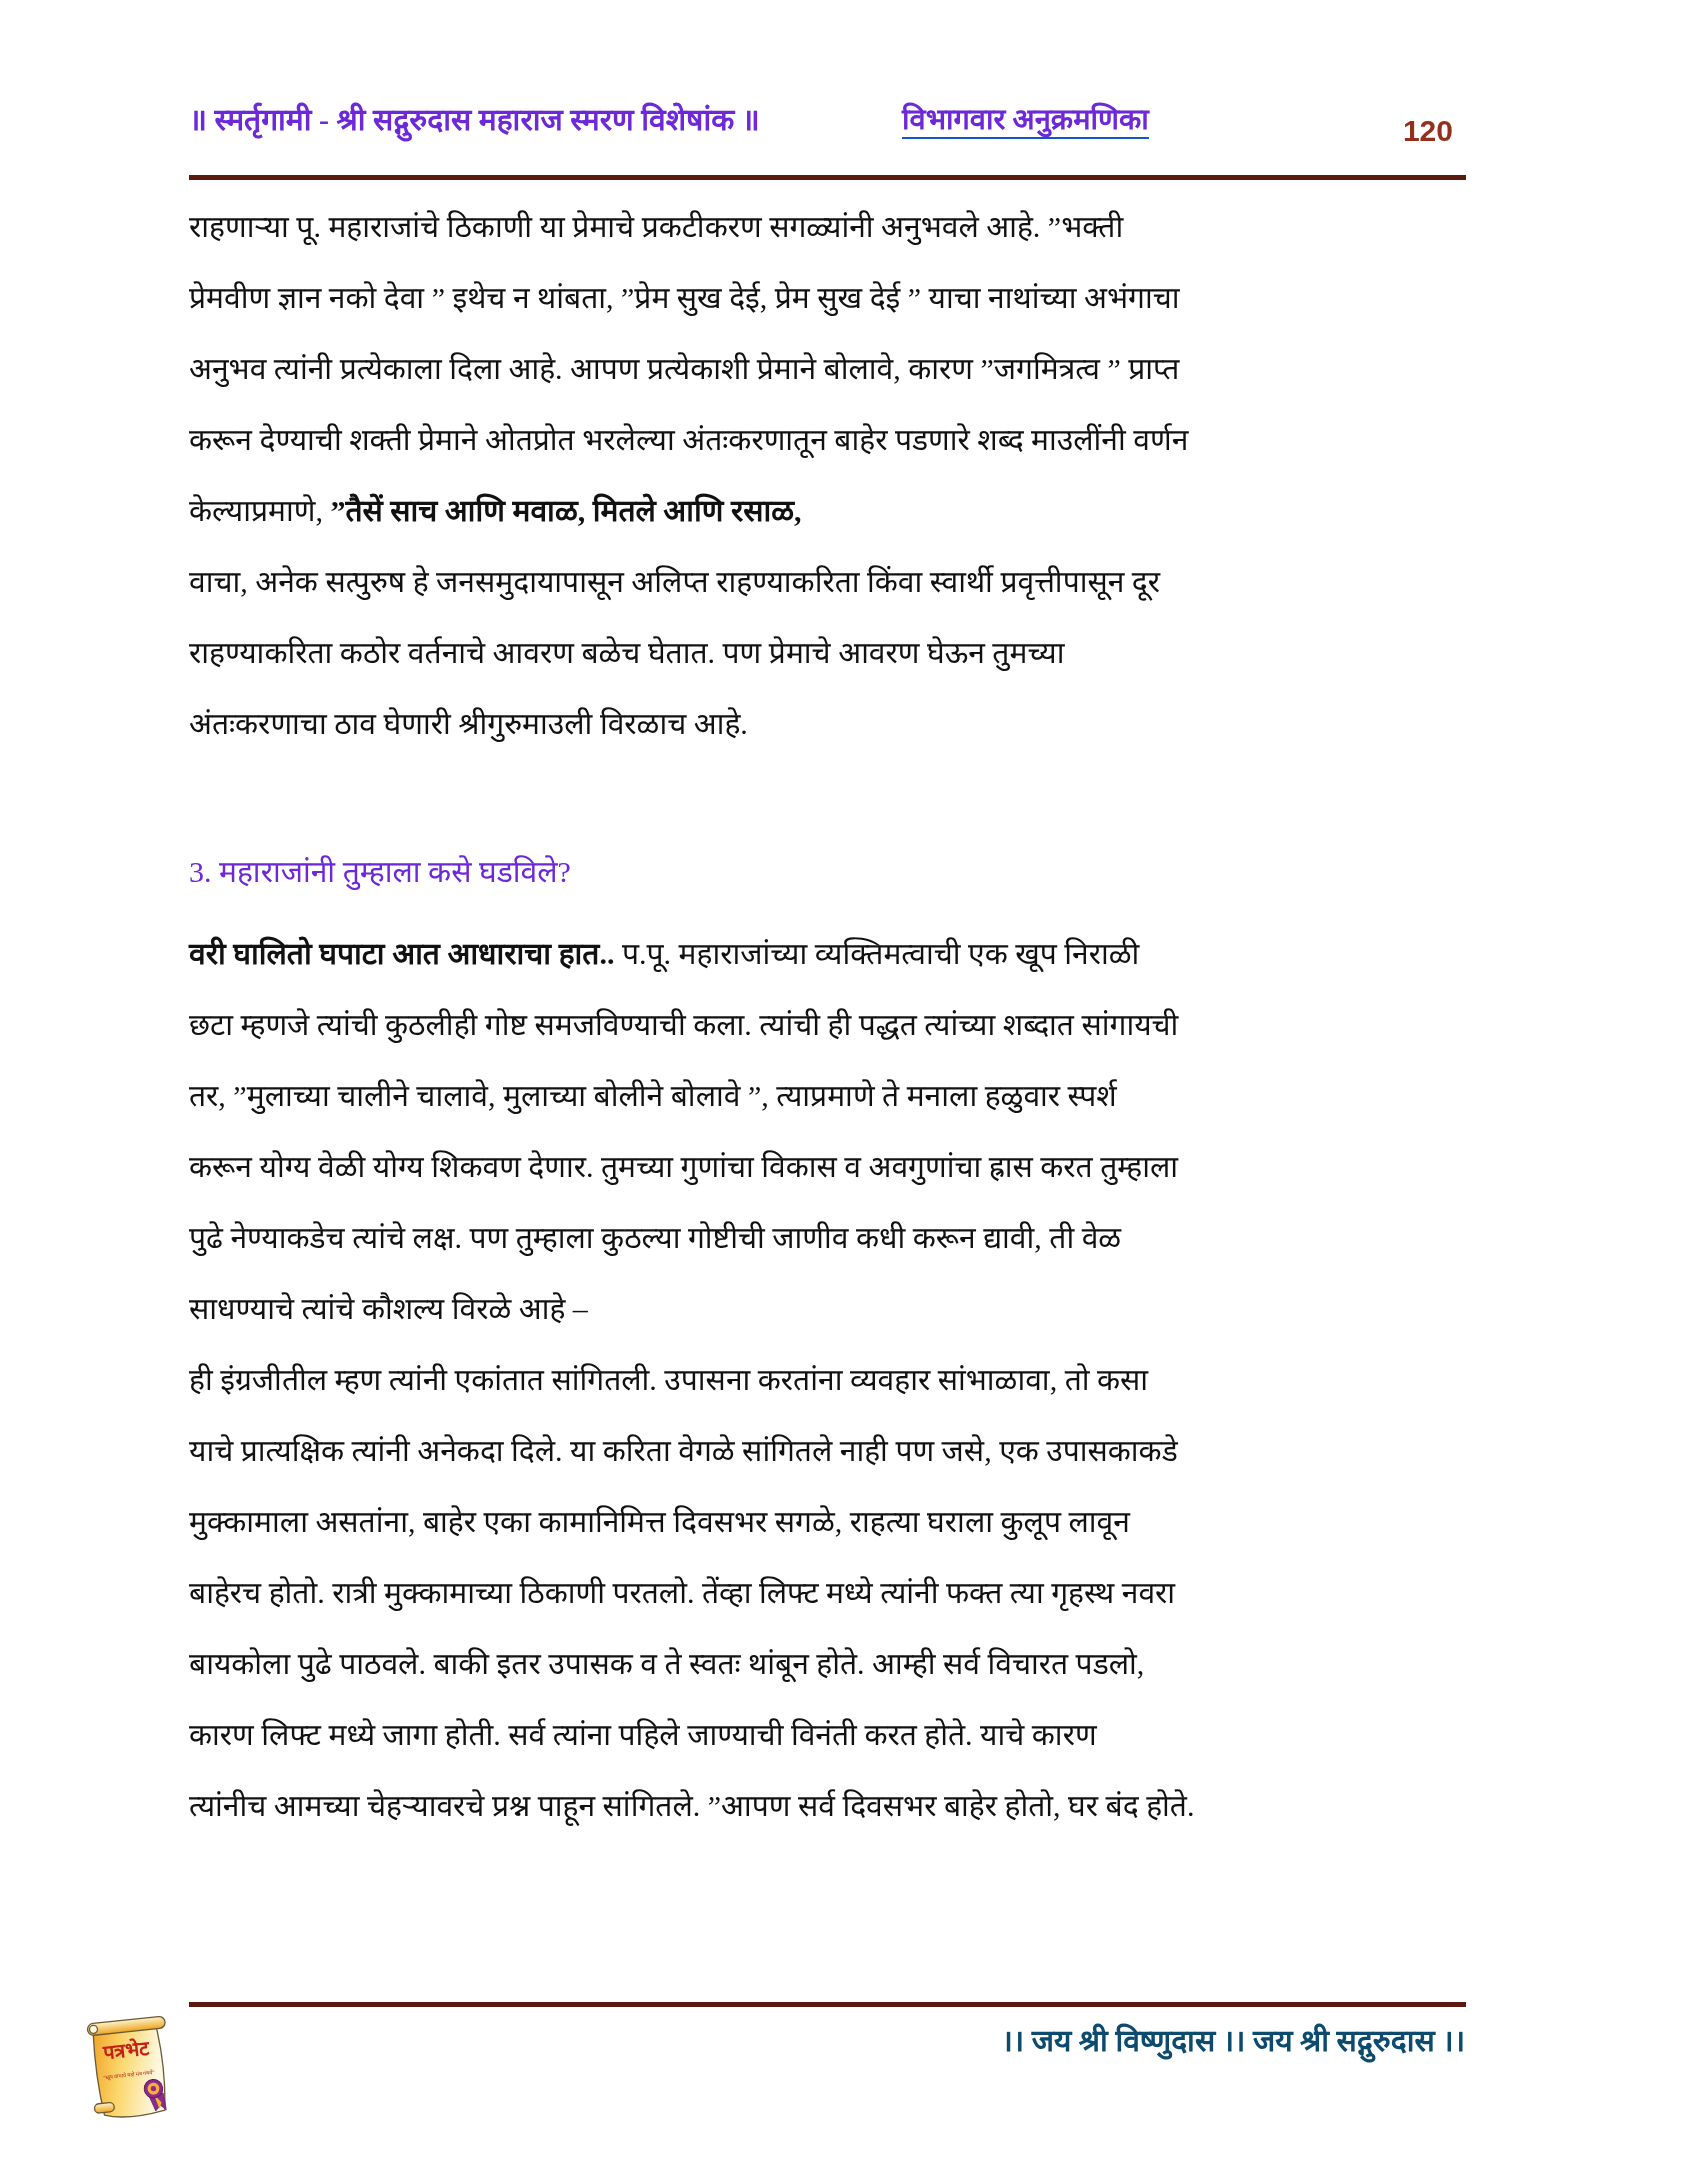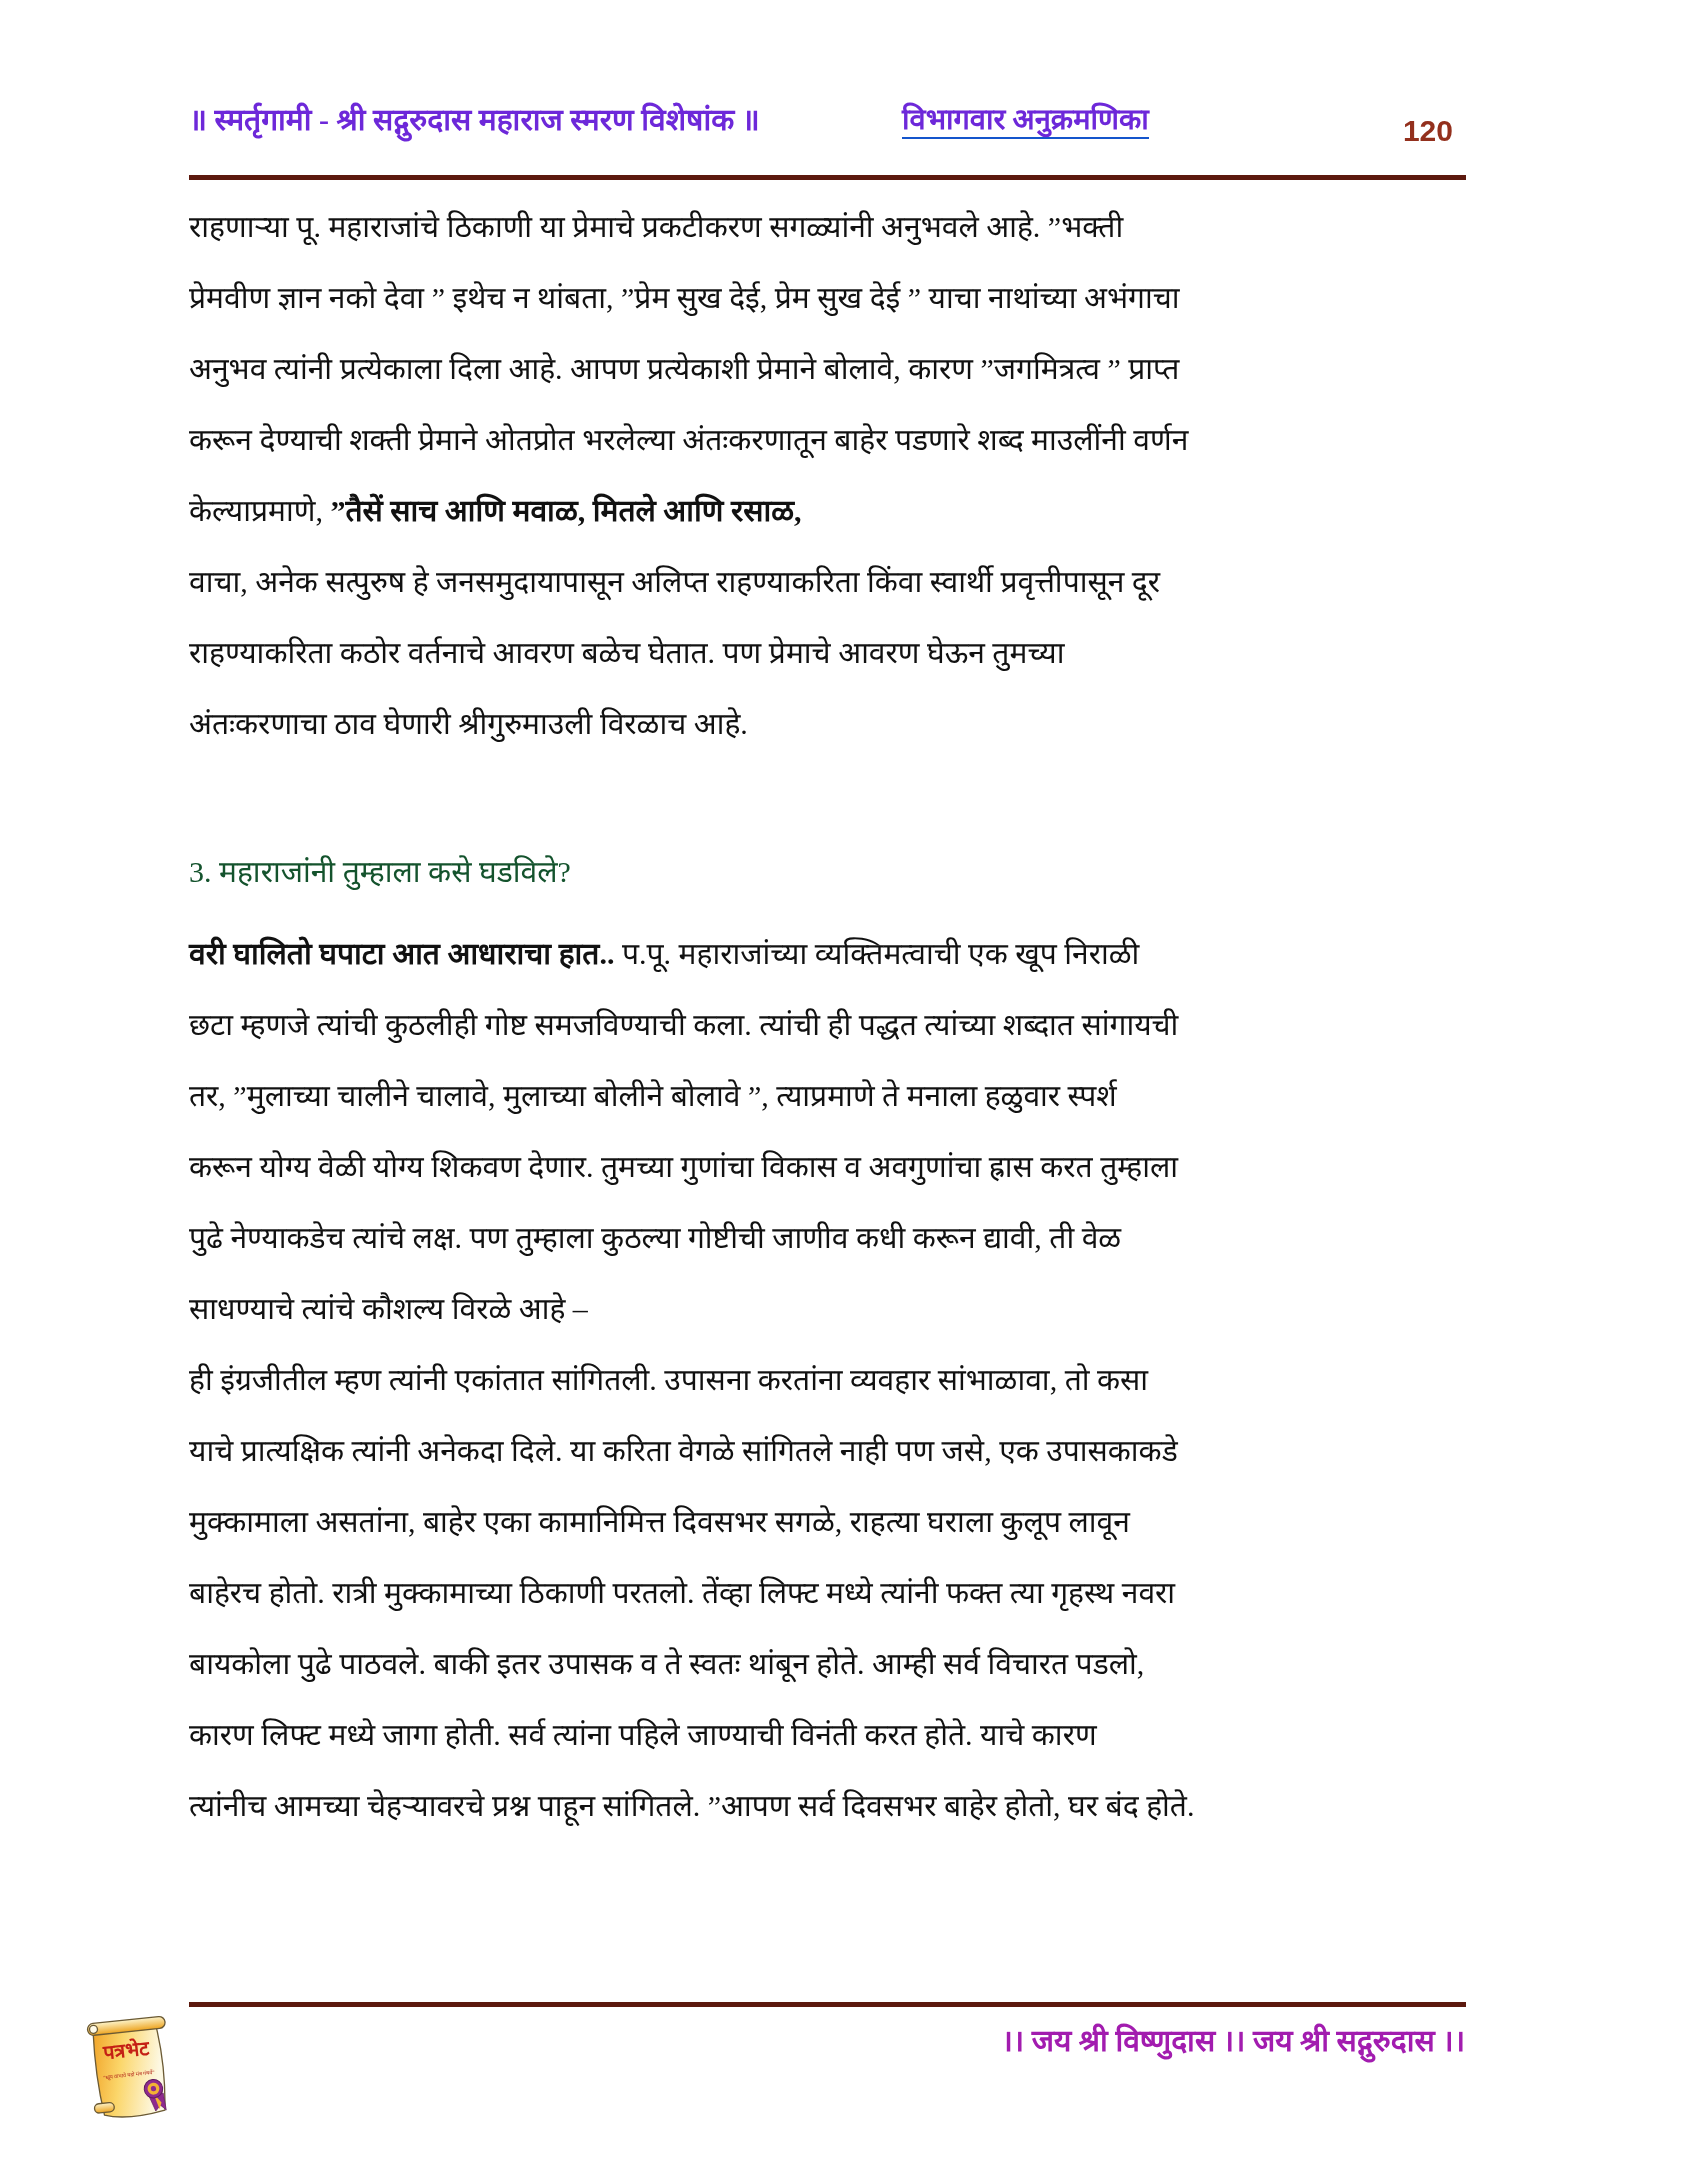--- a/index.html
+++ b/index.html
@@ -31,26 +31,26 @@
   .rule-top{top:175px;}
   .rule-bottom{top:2002px;}
   
   .body-text{position:absolute;left:189px;top:191px;width:1280px;}
   .tline{height:71px;line-height:71px;font-size:30px;white-space:nowrap;}
   .tline .b{font-weight:bold;}
   .spacer-1{height:77px;}
   .spacer-2{height:10.6px;}
   .section-heading{
     height:71px;line-height:71px;font-size:30px;
-    color:#14532d;white-space:nowrap;
+    color:#6d28d9;white-space:nowrap;
   }
   
   .footer-mantra{
     position:absolute;top:2019px;right:222px;
-    font-weight:bold;font-size:30px;color:#a21caf;white-space:nowrap;
+    font-weight:bold;font-size:30px;color:#0c4a6e;white-space:nowrap;
   }
   .logo{position:absolute;left:83px;top:2013px;width:99px;height:122px;}
 </style>
 </head>
 <body>
 
 <div class="page">
 
   <div class="header">
     <span class="header-title">॥ स्मर्तृगामी - श्री सद्गुरुदास महाराज स्मरण विशेषांक ॥</span>

